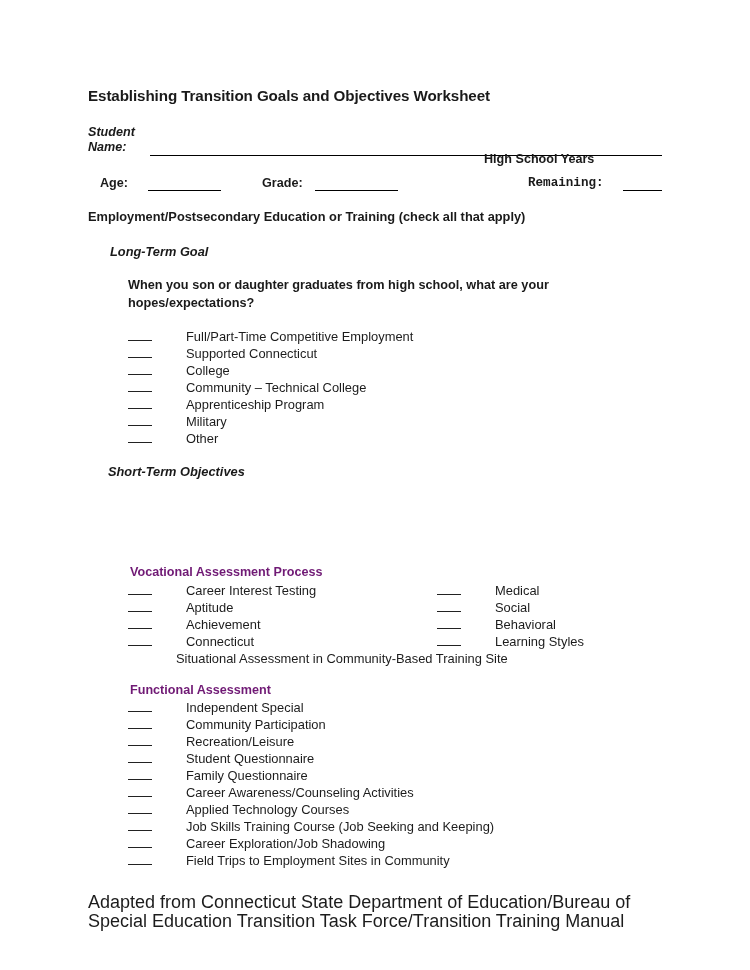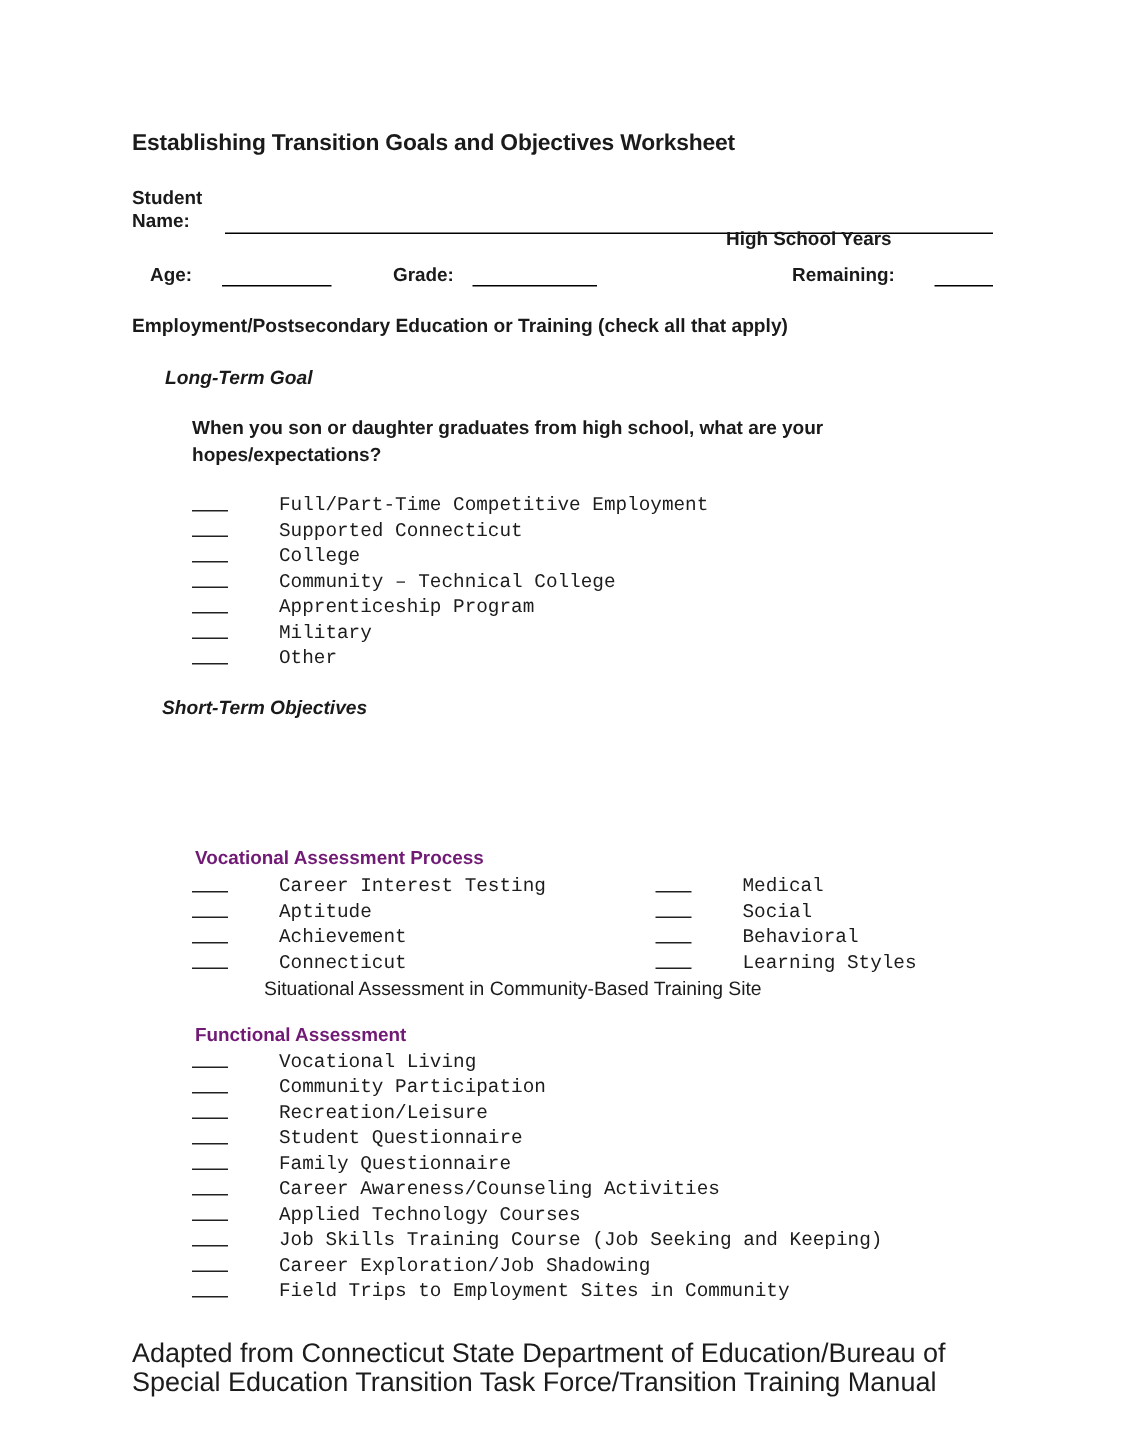--- a/index.html
+++ b/index.html
@@ -39,20 +39,21 @@
 
   
   .student-label {
     position: absolute;
     left: 88px;
     top: 125px;
     font-size: 12.6px;
     font-weight: bold;
     line-height: 15px;
     width: 70px;
+    font-style: italic;
   }
   .name-rule {
     position: absolute;
     left: 150px;
     top: 155px;
     width: 515px;
     height: 0;
     border-bottom: 1.6px solid #000;
   }
 
@@ -95,20 +96,21 @@
     font-weight: bold;
     white-space: nowrap;
   }
   .hsy-line2 {
     position: absolute;
     left: 528px;
     top: 176px;
     font-size: 12.6px;
     font-weight: bold;
     white-space: nowrap;
+    font-family: Liberation Mono, monospace;
   }
   .hsy-rule {
     position: absolute;
     left: 623px;
     top: 190px;
     width: 42px;
     height: 0;
     border-bottom: 1.6px solid #000;
   }
 
@@ -166,21 +168,20 @@
     border-bottom: 1.7px solid #222;
   }
   .check-text {
     position: absolute;
     left: 58px;
     top: 0;
     font-size: 12.9px;
     line-height: 16px;
     white-space: nowrap;
     color: #1c1c1c;
-    font-family: Liberation Mono, monospace;
   }
 
   #long-term-list { left: 128px; top: 329px; }
 
   #voc-heading { left: 130px; top: 565px; }
   #voc-list-left  { left: 128px; top: 583px; }
   #voc-list-right { left: 437px; top: 583px; }
   #voc-situational {
     position: absolute;
     left: 176px;
@@ -305,21 +306,21 @@
       </div>
     </div>
 
   <div id="voc-situational">Situational Assessment in Community-Based Training Site</div>
 
   <div class="blank-label" id="fa-heading">Functional Assessment</div>
 
   <div class="check-list" id="fa-list">
       <div class="check-row">
         <span class="check-blank"></span>
-        <span class="check-text">Vocational Living</span>
+        <span class="check-text">Independent Special</span>
       </div>
       <div class="check-row">
         <span class="check-blank"></span>
         <span class="check-text">Community Participation</span>
       </div>
       <div class="check-row">
         <span class="check-blank"></span>
         <span class="check-text">Recreation/Leisure</span>
       </div>
       <div class="check-row">

